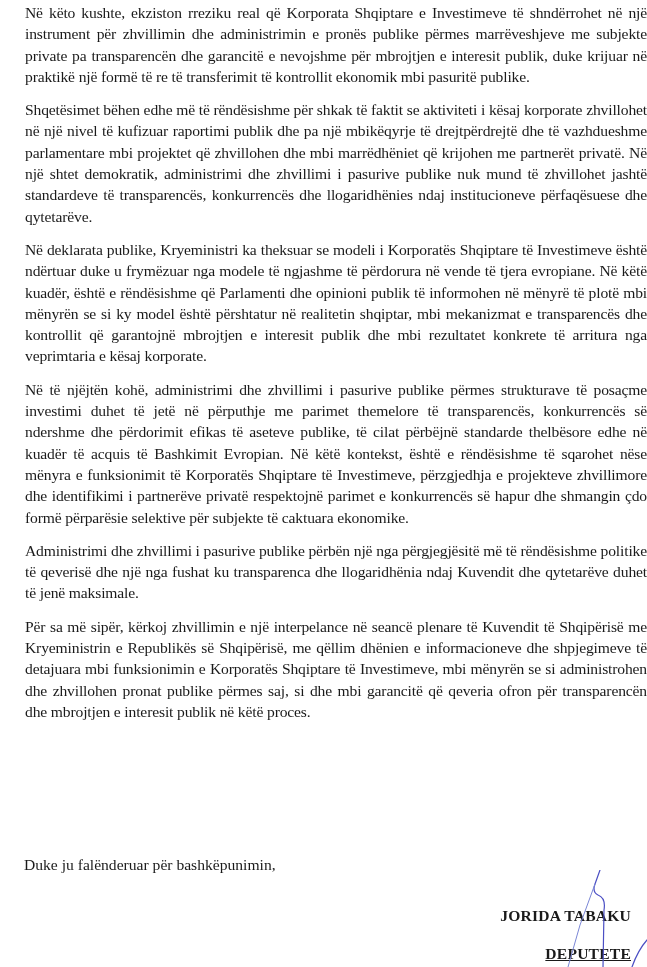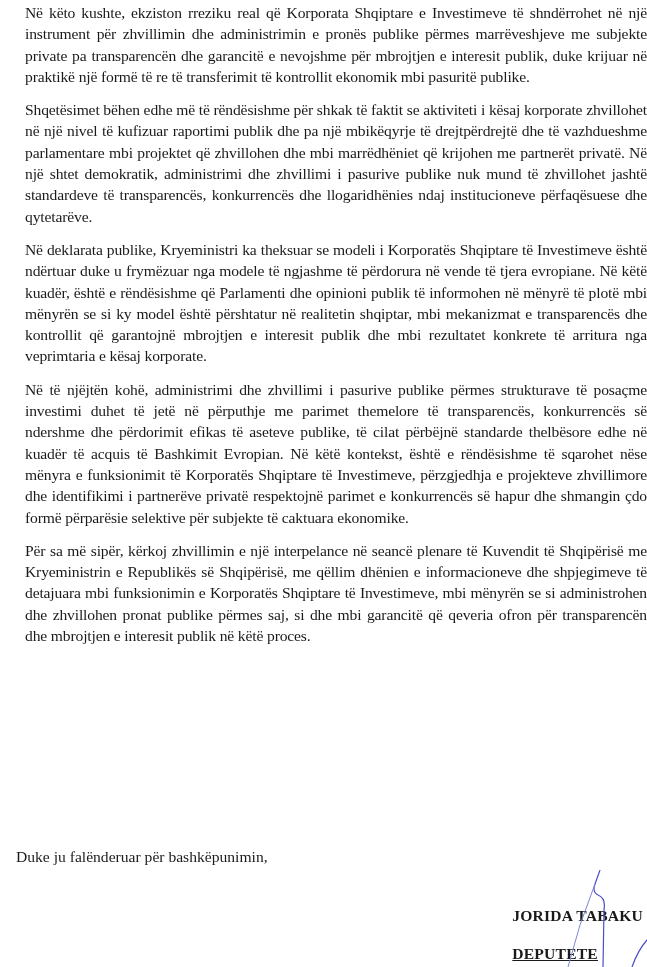--- a/index.html
+++ b/index.html
@@ -28,26 +28,27 @@
     text-align: justify;
     letter-spacing: -0.15px;
     word-spacing: 0px;
   }
   .closing {
     position: absolute;
     left: 12px;
     top: 842px;
     font-size: 15.6px;
     line-height: 21px;
-    margin: 4px;
+    margin: 12px;
   }
   .signature-block {
     position: absolute;
-    right: 4px;
+    right: 16px;
     top: 906px;
+    text-align: right;
     font-weight: bold;
     font-size: 15.6px;
   }
   .sig-name {
     display: block;
     line-height: 20px;
     letter-spacing: 0.2px;
   }
   .sig-title {
     display: block;
@@ -66,20 +67,21 @@
   }
 </style>
 </head>
 <body>
 
 <div class="page">
   <p class="para">Në këto kushte, ekziston rreziku real që Korporata Shqiptare e Investimeve të shndërrohet në një instrument për zhvillimin dhe administrimin e pronës publike përmes marrëveshjeve me subjekte private pa transparencën dhe garancitë e nevojshme për mbrojtjen e interesit publik, duke krijuar në praktikë një formë të re të transferimit të kontrollit ekonomik mbi pasuritë publike.</p>
   <p class="para">Shqetësimet bëhen edhe më të rëndësishme për shkak të faktit se aktiviteti i kësaj korporate zhvillohet në një nivel të kufizuar raportimi publik dhe pa një mbikëqyrje të drejtpërdrejtë dhe të vazhdueshme parlamentare mbi projektet që zhvillohen dhe mbi marrëdhëniet që krijohen me partnerët privatë. Në një shtet demokratik, administrimi dhe zhvillimi i pasurive publike nuk mund të zhvillohet jashtë standardeve të transparencës, konkurrencës dhe llogaridhënies ndaj institucioneve përfaqësuese dhe qytetarëve.</p>
   <p class="para">Në deklarata publike, Kryeministri ka theksuar se modeli i Korporatës Shqiptare të Investimeve është ndërtuar duke u frymëzuar nga modele të ngjashme të përdorura në vende të tjera evropiane. Në këtë kuadër, është e rëndësishme që Parlamenti dhe opinioni publik të informohen në mënyrë të plotë mbi mënyrën se si ky model është përshtatur në realitetin shqiptar, mbi mekanizmat e transparencës dhe kontrollit që garantojnë mbrojtjen e interesit publik dhe mbi rezultatet konkrete të arritura nga veprimtaria e kësaj korporate.</p>
   <p class="para">Në të njëjtën kohë, administrimi dhe zhvillimi i pasurive publike përmes strukturave të posaçme investimi duhet të jetë në përputhje me parimet themelore të transparencës, konkurrencës së ndershme dhe përdorimit efikas të aseteve publike, të cilat përbëjnë standarde thelbësore edhe në kuadër të acquis të Bashkimit Evropian. Në këtë kontekst, është e rëndësishme të sqarohet nëse mënyra e funksionimit të Korporatës Shqiptare të Investimeve, përzgjedhja e projekteve zhvillimore dhe identifikimi i partnerëve privatë respektojnë parimet e konkurrencës së hapur dhe shmangin çdo formë përparësie selektive për subjekte të caktuara ekonomike.</p>
+  <p class="para">Administrimi dhe zhvillimi i pasurive publike përbën një nga përgjegjësitë më të rëndësishme politike të qeverisë dhe një nga fushat ku transparenca dhe llogaridhënia ndaj Kuvendit dhe qytetarëve duhet të jenë maksimale.</p>
   <p class="para">Për sa më sipër, kërkoj zhvillimin e një interpelance në seancë plenare të Kuvendit të Shqipërisë me Kryeministrin e Republikës së Shqipërisë, me qëllim dhënien e informacioneve dhe shpjegimeve të detajuara mbi funksionimin e Korporatës Shqiptare të Investimeve, mbi mënyrën se si administrohen dhe zhvillohen pronat publike përmes saj, si dhe mbi garancitë që qeveria ofron për transparencën dhe mbrojtjen e interesit publik në këtë proces.</p>
 </div>
 
 <p class="closing">Duke ju falënderuar për bashkëpunimin,</p>
 
 <div class="signature-block">
   <span class="sig-name">JORIDA TABAKU</span>
   <span class="sig-title">DEPUTETE</span>
 </div>
 

